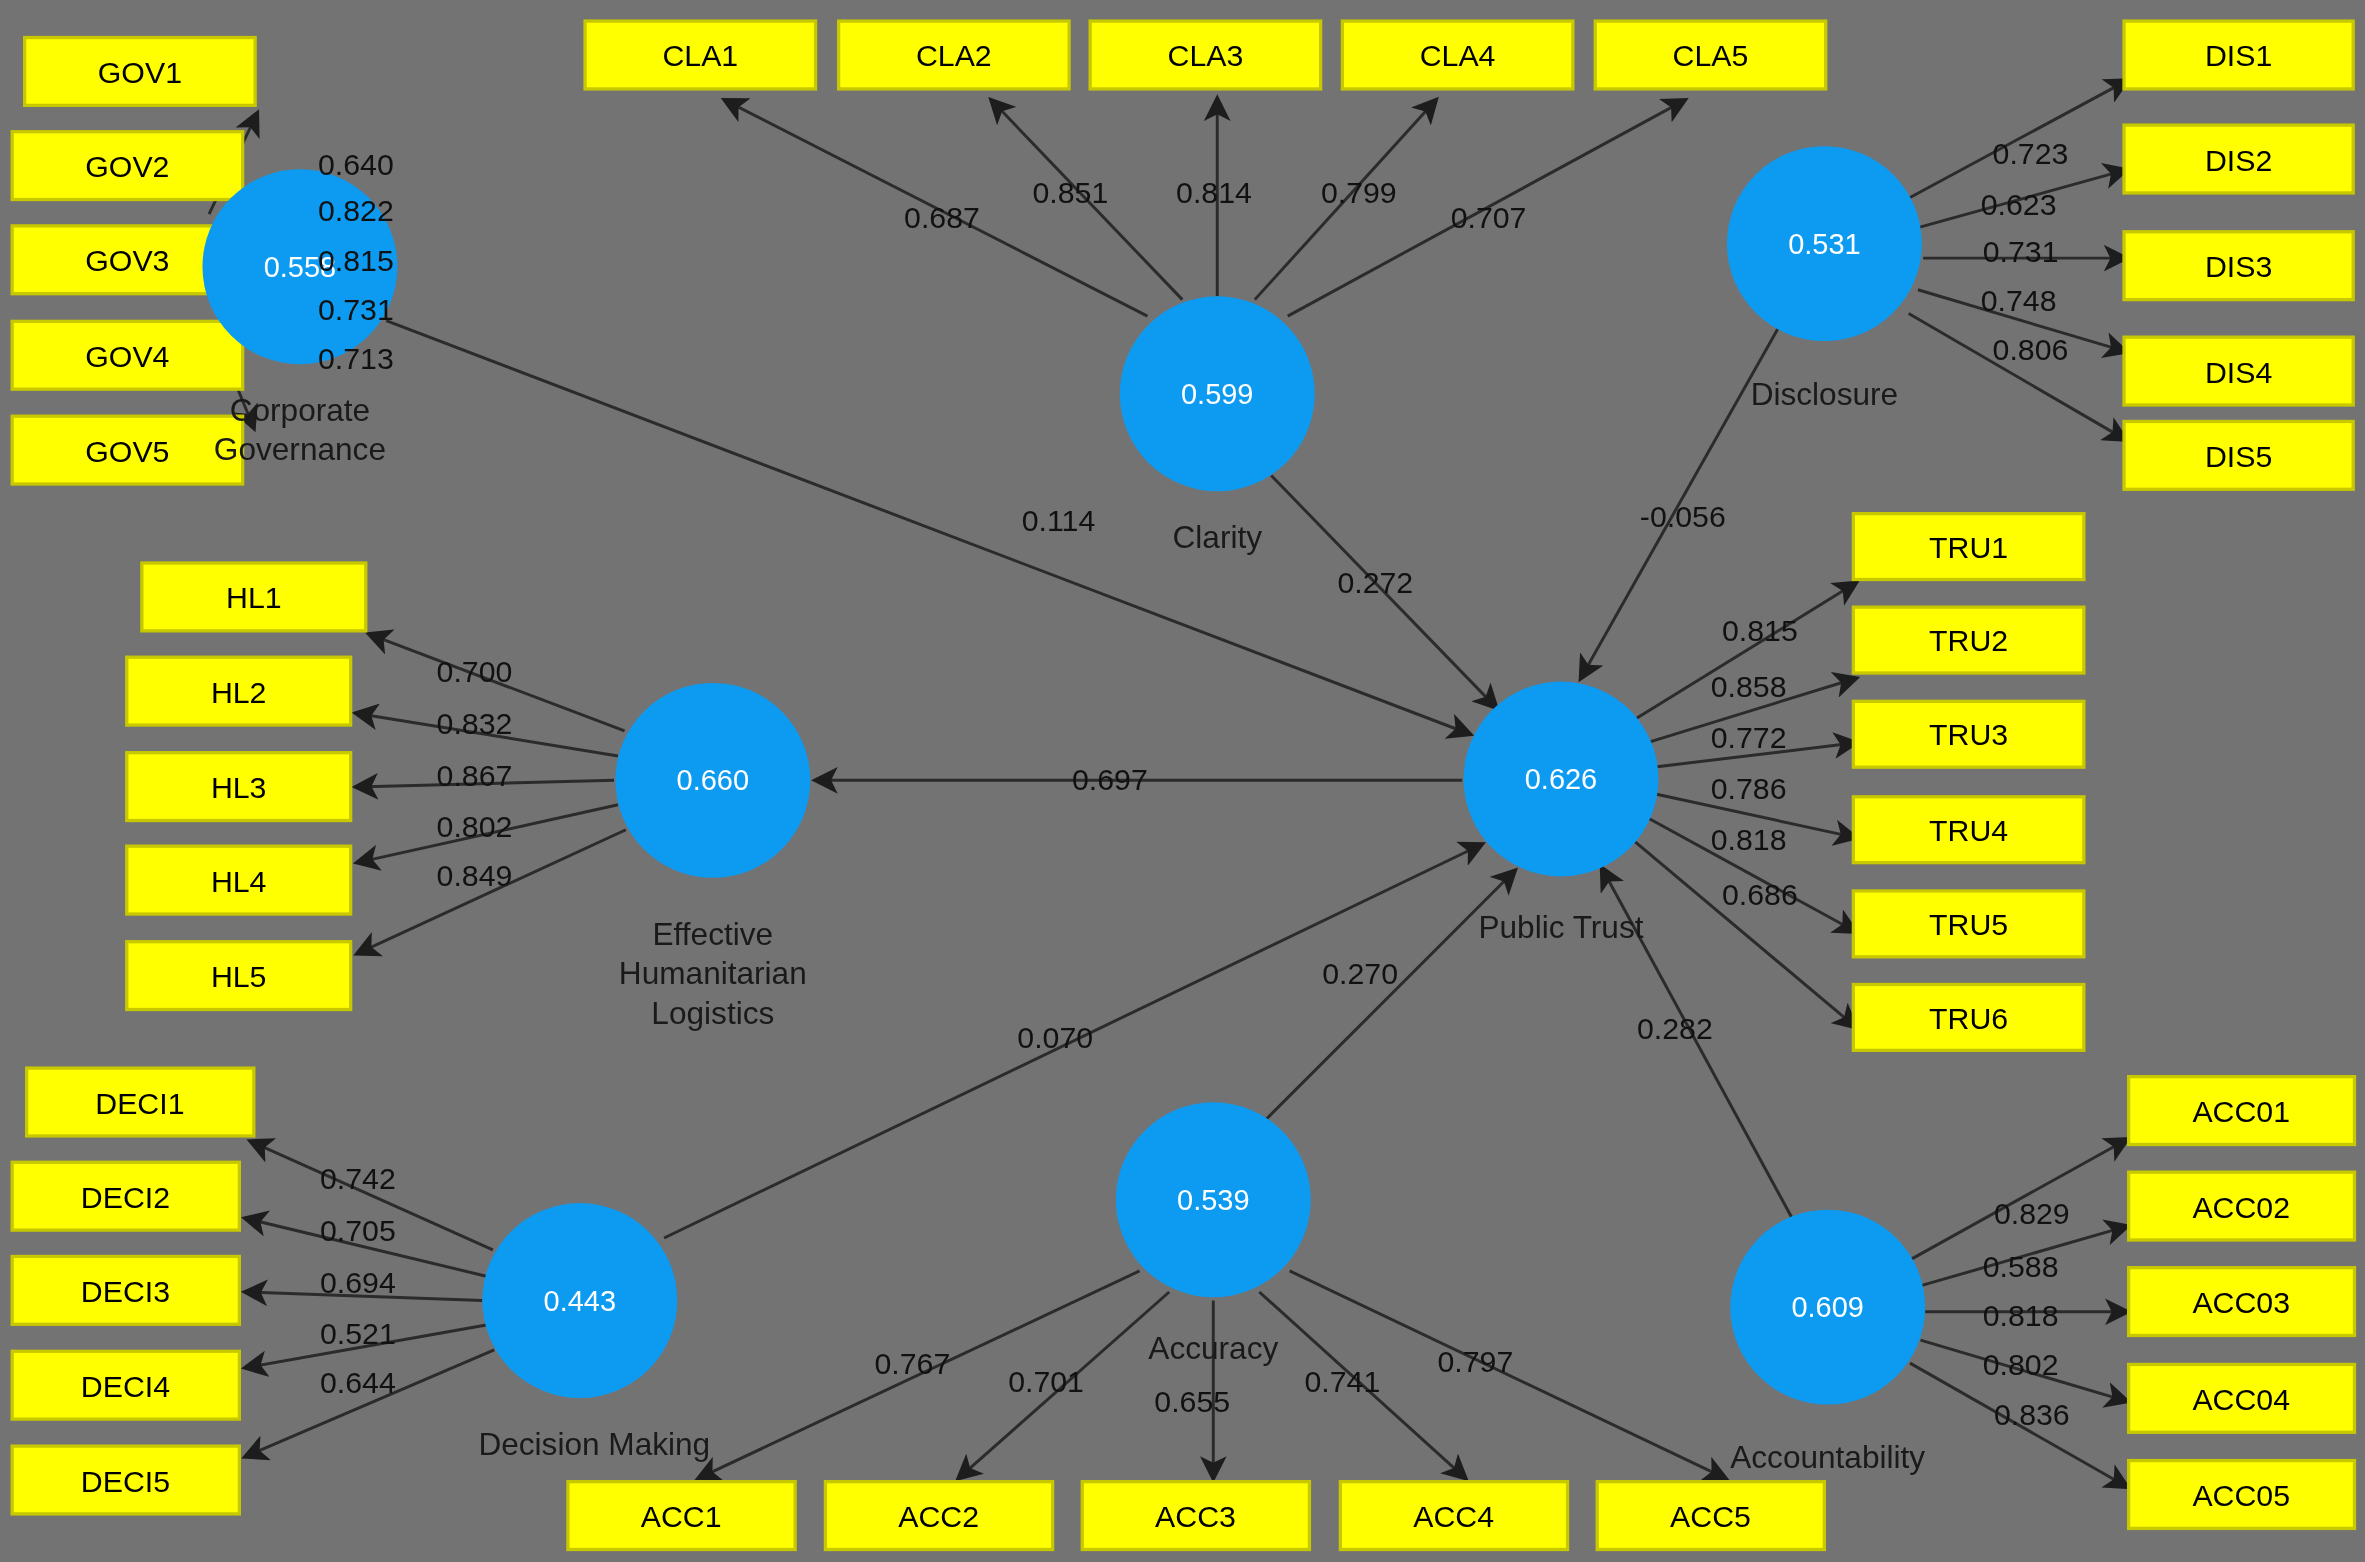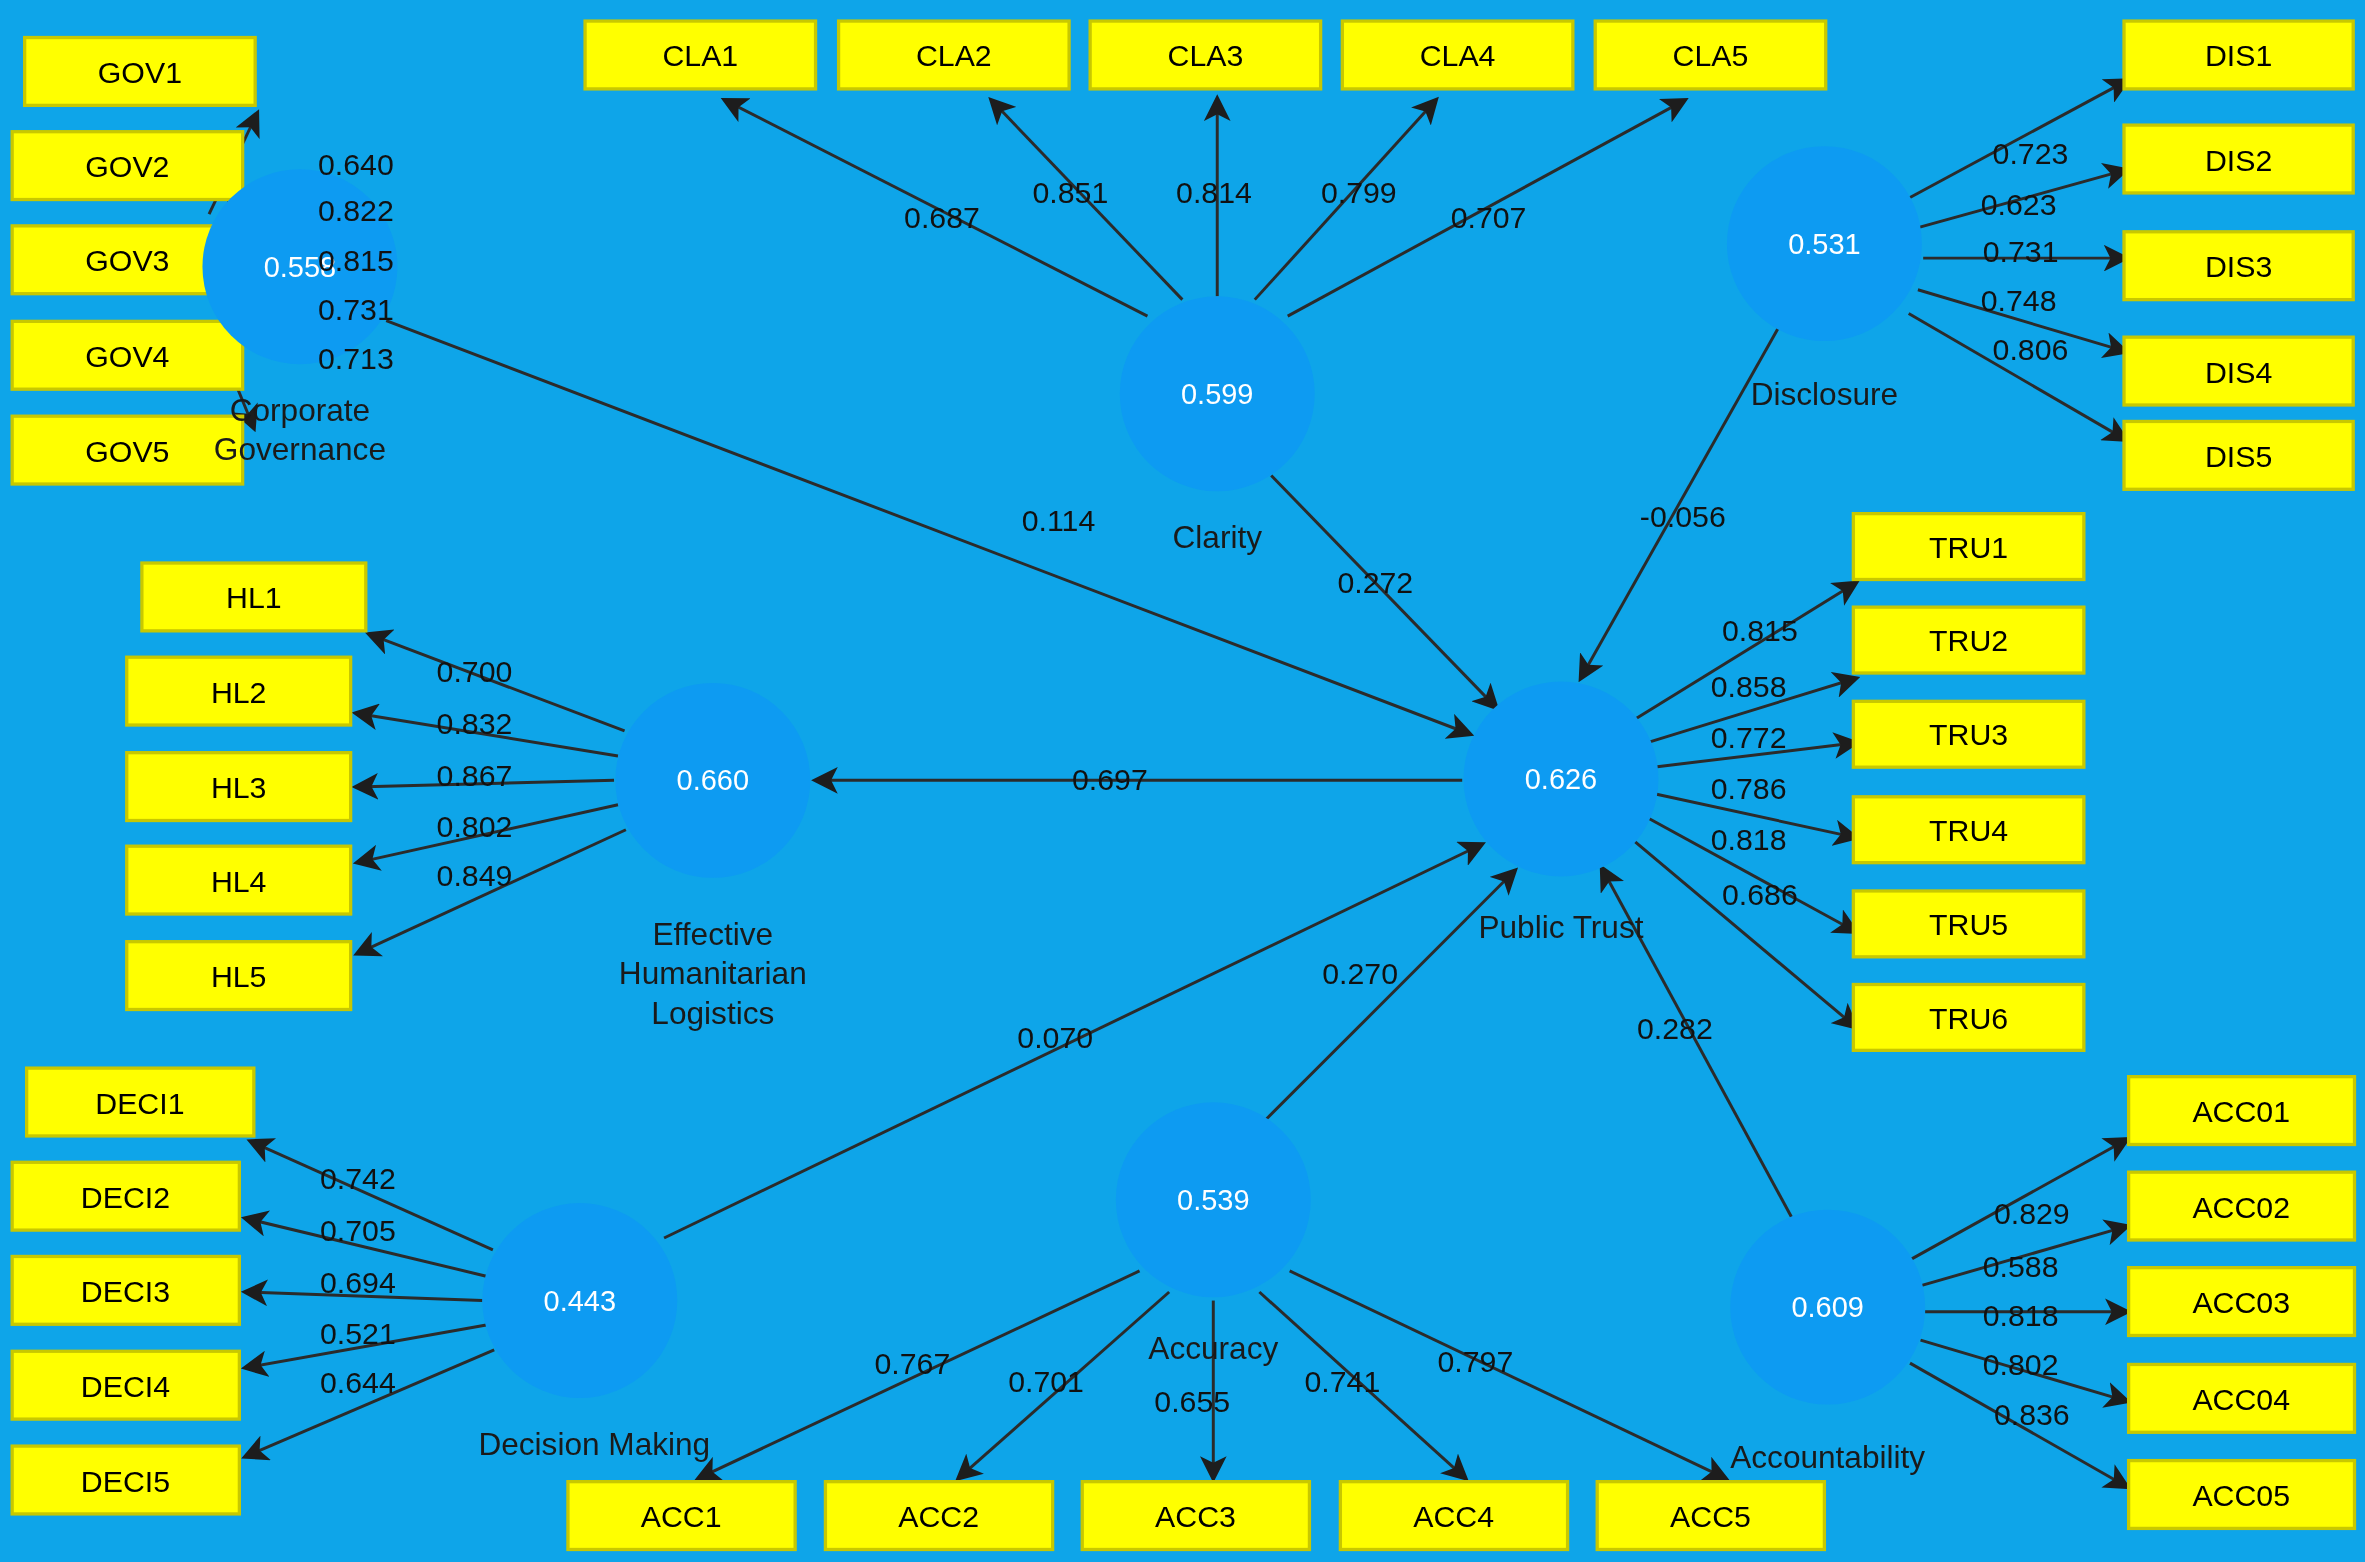--- a/index.html
+++ b/index.html
@@ -1,17 +1,17 @@
 <!DOCTYPE html>
 <html style="font-size:10.5px"><head>
 <meta charset="utf-8">
 <style>
   html,body{margin:0;padding:0;background:#ffffff;}
   body{font-family:"Liberation Sans",sans-serif;}
-  #stage{position:relative;width:2366px;height:1562px;background:#0ea5e9;overflow:hidden;}
+  #stage{position:relative;width:2366px;height:1562px;background:#737373;overflow:hidden;}
   svg#diagram{position:absolute;left:0;top:0;width:2366px;height:1562px;display:block;}
   .ind-rect{fill:#ffff00;stroke:#c8c800;stroke-width:5;}
   .ind-label{font-family:"Liberation Sans",sans-serif;font-size:46px;fill:#000000;text-anchor:middle;dominant-baseline:central;}
   .lv-circle{fill:#0d9bf2;}
   .lv-r2{font-family:"Liberation Sans",sans-serif;font-size:44px;fill:#ffffff;text-anchor:middle;dominant-baseline:central;}
   .lv-name{font-family:"Liberation Sans",sans-serif;font-size:48px;fill:#1a1a1a;text-anchor:middle;dominant-baseline:central;}
   .coef{font-family:"Liberation Sans",sans-serif;font-size:46px;fill:#111111;text-anchor:middle;dominant-baseline:central;}
   .edge{stroke:#2b2b2b;stroke-width:4.5;fill:none;}
 </style>
 </head>

